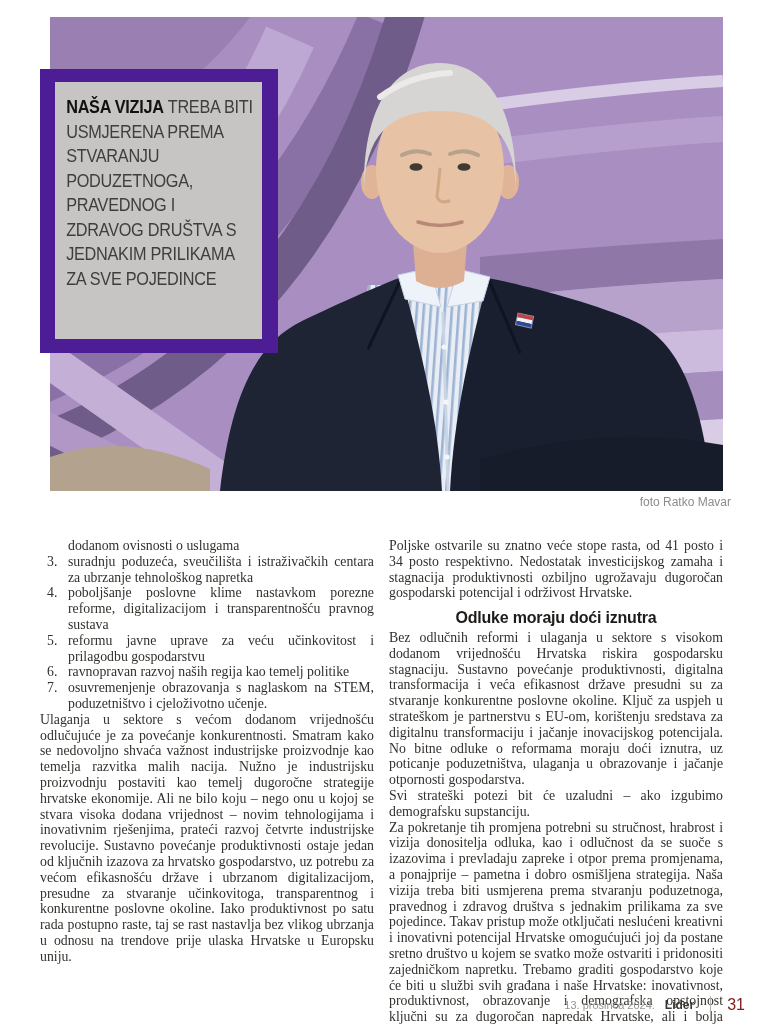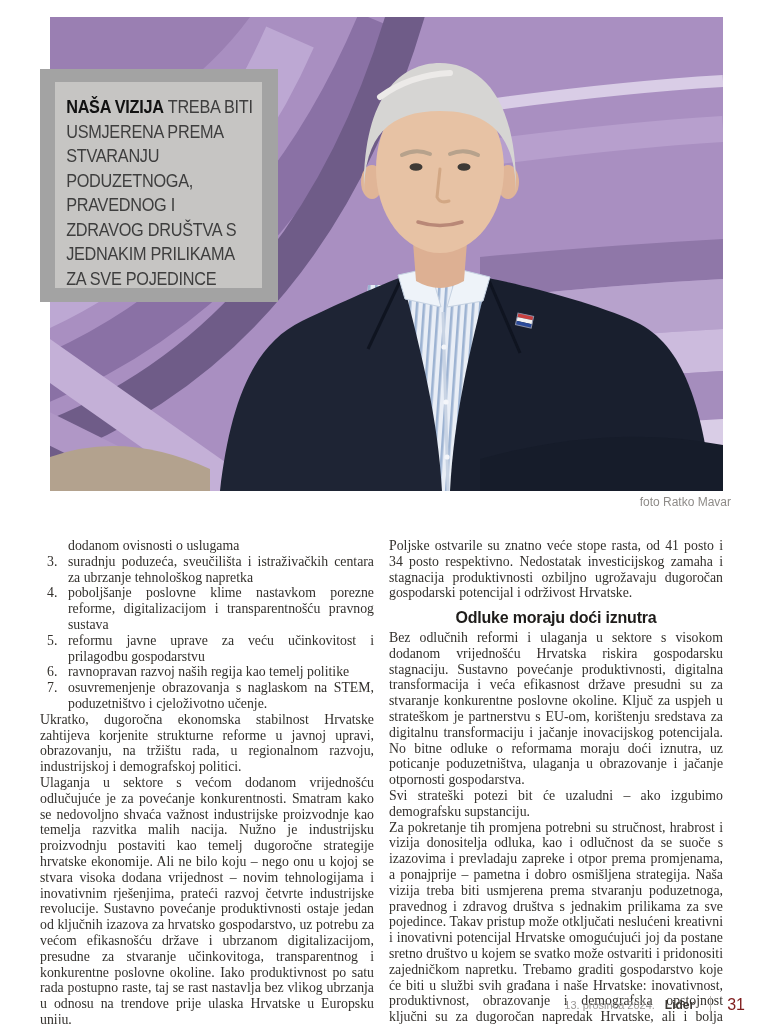--- a/index.html
+++ b/index.html
@@ -7,21 +7,21 @@
         font-family:"Liberation Serif",serif;color:#33302c;}
 
   
   .photo{position:absolute;left:50px;top:17px;width:673px;height:474px;}
   .photo svg{display:block;width:100%;height:100%;}
 
   .photo-credit{position:absolute;top:495px;right:32px;
     font-family:"Liberation Sans",sans-serif;font-size:12px;color:#8e8b88;}
 
   
-  .quote-frame{position:absolute;left:40px;top:69px;width:238px;height:233px;background:#a3a3a3;}
+  .quote-frame{position:absolute;left:40px;top:69px;width:238px;height:284px;background:#4c1d95;}
   .quote-box{position:absolute;left:15px;top:13px;right:16px;bottom:14px;background:#c6c5c3;}
   .quote-text{padding:13px 8px 8px 12px;
     font-family:"Liberation Sans",sans-serif;font-size:17.5px;line-height:24.5px;
     letter-spacing:-0.3px;color:#3e3e3e;
     transform:scaleX(0.93);transform-origin:0 0;width:107%;box-sizing:border-box;}
   .quote-text .lead{font-weight:700;color:#121212;}
 
   
   .article{position:absolute;left:40px;top:538px;width:683px;display:flex;gap:15px;}
   .col{flex:1 1 0;font-size:13.8px;line-height:15.8px;text-align:justify;hyphens:auto;}
@@ -148,21 +148,20 @@
       </div>
       <div class="li-row">
         <span class="li-num">6.</span>
         <span class="li-text">ravnopravan razvoj naših regija kao temelj politike</span>
       </div>
       <div class="li-row">
         <span class="li-num">7.</span>
         <span class="li-text">osuvremenjenje obrazovanja s naglaskom na STEM, poduzetništvo i cjeloživotno učenje.</span>
       </div>
 
-      <p>Ukratko, dugoročna ekonomska stabilnost Hrvatske zahtijeva korjenite strukturne reforme u javnoj upravi, obrazovanju, na tržištu rada, u regionalnom razvoju, industrijskoj i demografskoj politici.</p>
       <p>Ulaganja u sektore s većom dodanom vrijednošću odlučujuće je za povećanje konkurentnosti. Smatram kako se nedovoljno shvaća važnost industrijske proizvodnje kao temelja razvitka malih nacija. Nužno je industrijsku proizvodnju postaviti kao temelj dugoročne strategije hrvatske ekonomije. Ali ne bilo koju – nego onu u kojoj se stvara visoka dodana vrijednost – novim tehnologijama i inovativnim rješenjima, prateći razvoj četvrte industrijske revolucije. Sustavno povećanje produktivnosti ostaje jedan od ključnih izazova za hrvatsko gospodarstvo, uz potrebu za većom efikasnošću države i ubrzanom digitalizacijom, presudne za stvaranje učinkovitoga, transparentnog i konkurentne poslovne okoline. Iako produktivnost po satu rada postupno raste, taj se rast nastavlja bez vlikog ubrzanja u odnosu na trendove prije ulaska Hrvatske u Europsku uniju.</p>
 
     </div>
 
     <div class="col">
       <p>Poljske ostvarile su znatno veće stope rasta, od 41 posto i 34 posto respektivno. Nedostatak investicijskog zamaha i stagnacija produktivnosti ozbiljno ugrožavaju dugoročan gospodarski potencijal i održivost Hrvatske.</p>
       <div class="subhead">Odluke moraju doći iznutra</div>
       <p>Bez odlučnih reformi i ulaganja u sektore s visokom dodanom vrijednošću Hrvatska riskira gospodarsku stagnaciju. Sustavno povećanje produktivnosti, digitalna transformacija i veća efikasnost države presudni su za stvaranje konkurentne poslovne okoline. Ključ za uspjeh u strateškom je partnerstvu s EU-om, korištenju sredstava za digitalnu transformaciju i jačanje inovacijskog potencijala. No bitne odluke o reformama moraju doći iznutra, uz poticanje poduzetništva, ulaganja u obrazovanje i jačanje otpornosti gospodarstva.</p>
       <p>Svi strateški potezi bit će uzaludni – ako izgubimo demografsku supstanciju.</p>
       <p><span>Za pokretanje tih promjena potrebni su stručnost, hrabrost i vizija donositelja odluka, kao i odlučnost da se suoče s izazovima i prevladaju zapreke i otpor prema promjenama, a ponajprije – pametna i dobro osmišljena strategija. Naša vizija treba biti usmjerena prema stvaranju poduzetnoga, pravednog i zdravog društva s jednakim prilikama za sve pojedince. Takav pristup može otključati neslućeni kreativni i inovativni potencijal Hrvatske omogućujući joj da postane sretno društvo u kojem se svatko može ostvariti i pridonositi zajedničkom napretku. Trebamo graditi gospodarstvo koje će biti u službi svih građana i naše Hrvatske: inovativnost, produktivnost, obrazovanje i demografska opstojnost ključni su za dugoročan napredak Hrvatske, ali i bolja kvaliteta života, inkluzivnost, pravednost, moralnost i društvena nesebičnost.</span></p>

